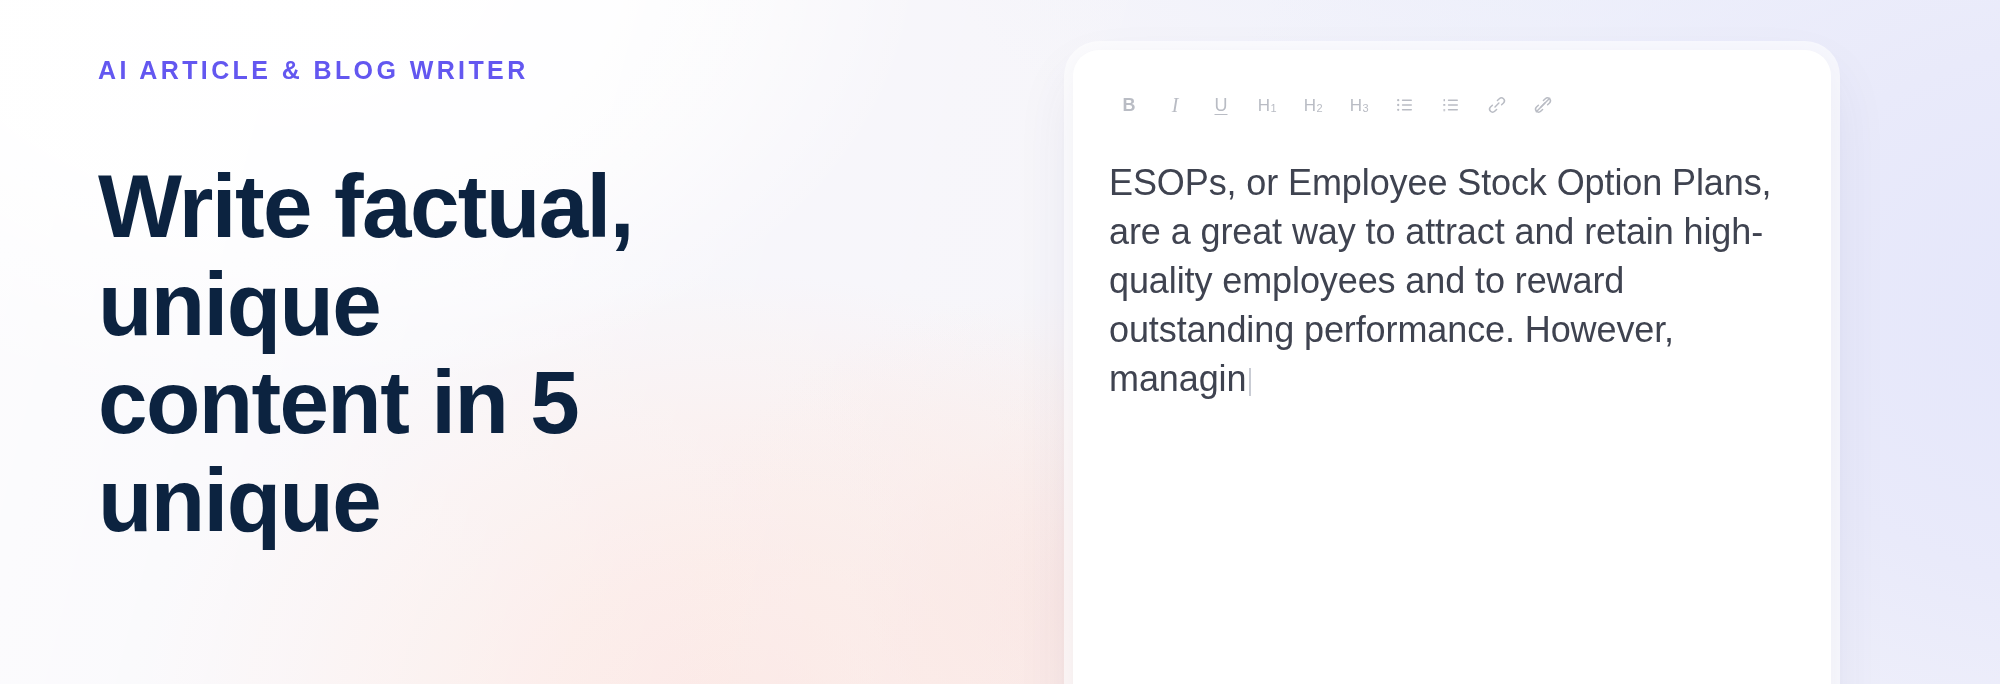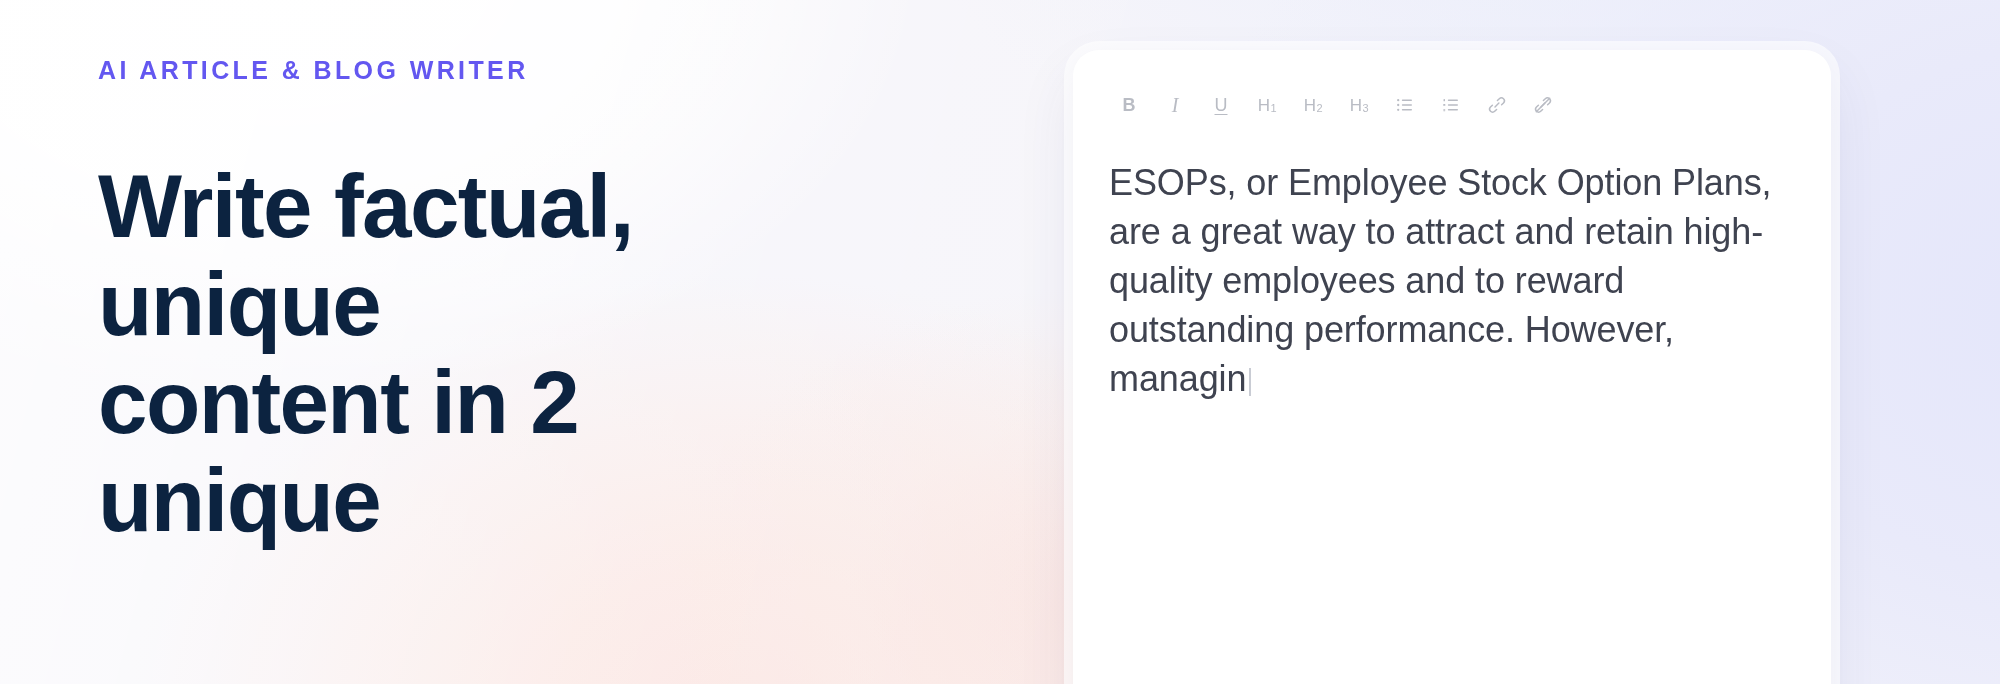--- a/index.html
+++ b/index.html
@@ -171,21 +171,21 @@
   <div class="bg-layer bg-wash"></div>
 </div>
 
 <div class="left-col">
 
   <div class="eyebrow">AI ARTICLE &amp; BLOG WRITER</div>
 
   <h1 class="headline">
     <span class="hl-line">Write factual,</span>
     <span class="hl-line">unique</span>
-    <span class="hl-line">content in 2</span>
+    <span class="hl-line">content in 5</span>
     <span class="hl-line">unique</span>
   </h1>
 
 </div>
 
 <div class="editor-card">
 
   <div class="editor-toolbar">
 
     <div class="tb-btn bold">

